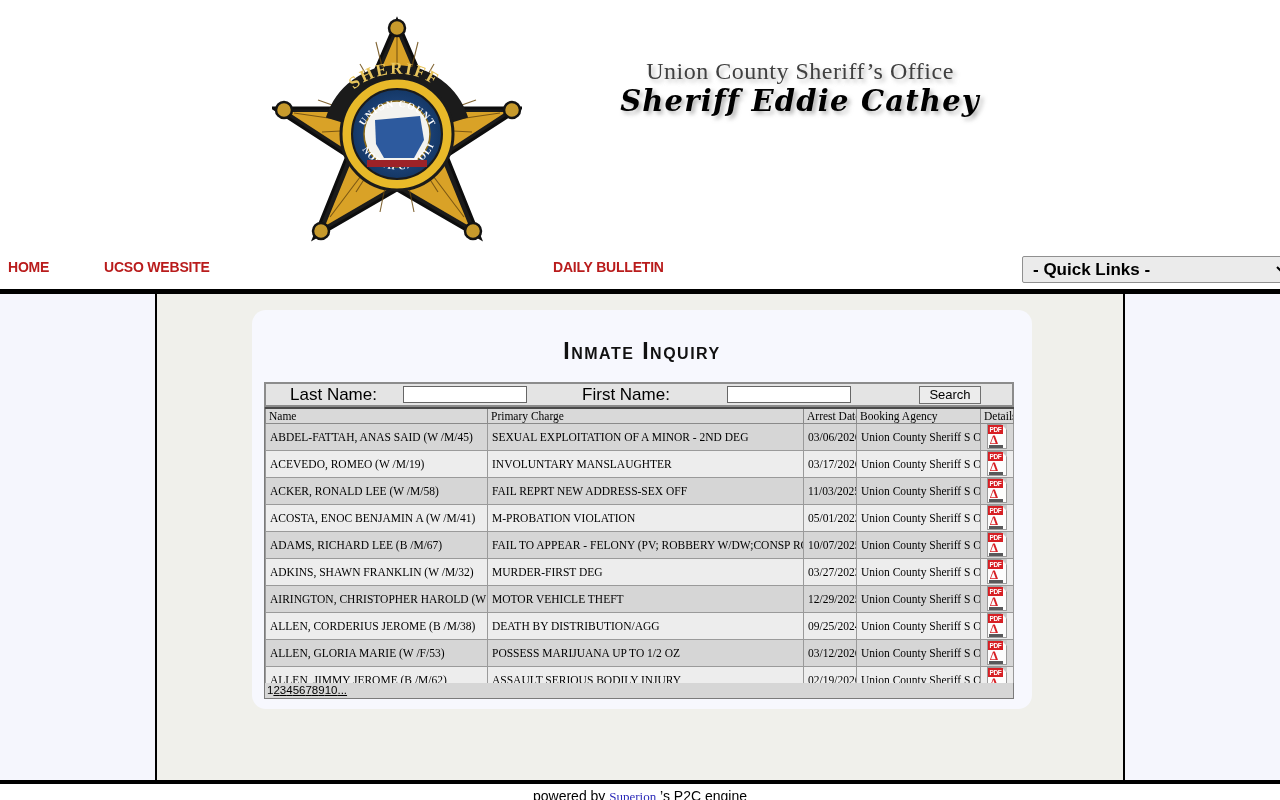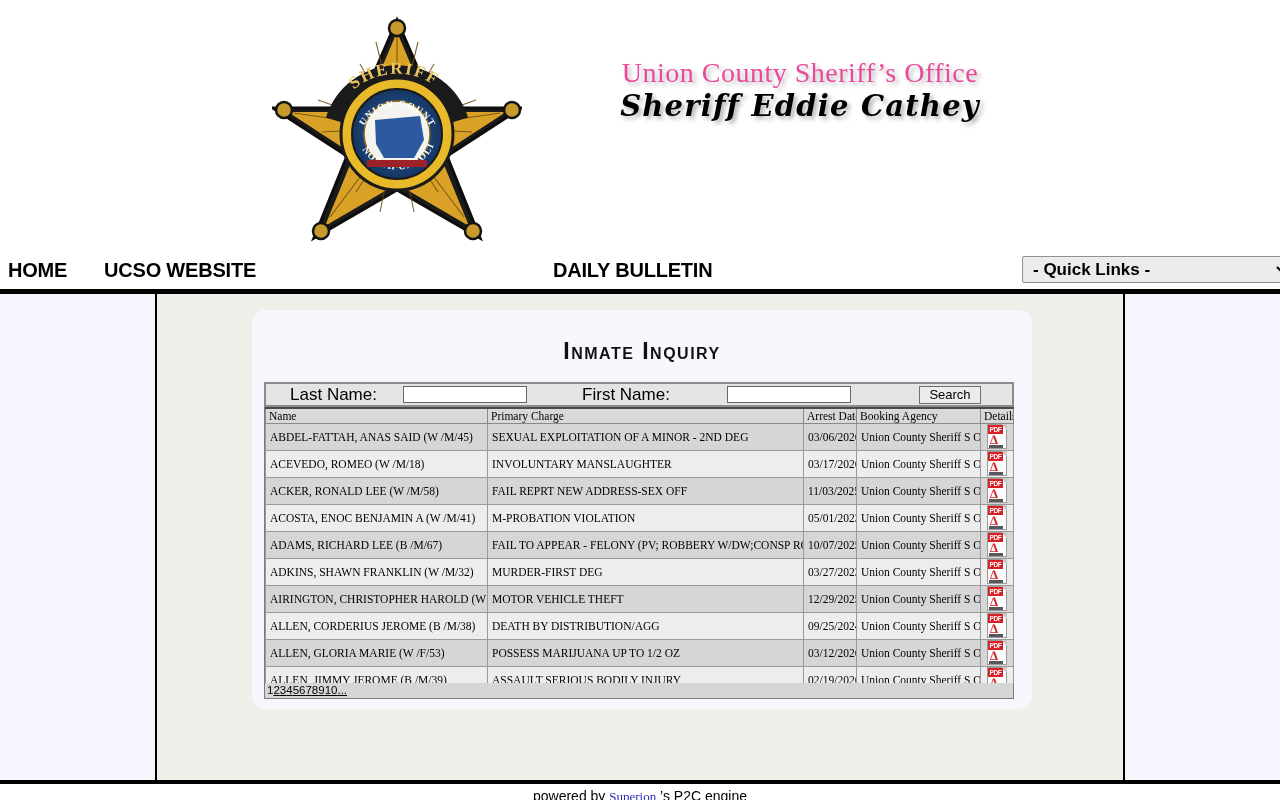--- a/index.html
+++ b/index.html
@@ -23,22 +23,22 @@
     width: 250px; height: 232px;
   }
   #title-block {
     position: absolute;
     left: 530px; top: 58px;
     width: 540px;
     text-align: center;
   }
   #site-title {
     font-family: "Liberation Serif", serif;
-    font-size: 28px;
-    color: #ec4899;
+    font-size: 24px;
+    color: #404040;
     letter-spacing: 0.5px;
     text-shadow: 3px 3px 4px rgba(150,150,150,0.65);
     line-height: 1.1;
     white-space: nowrap;
   }
   #site-subtitle {
     margin-top: 0;
     font-family: "DejaVu Serif", serif;
     font-style: italic;
     font-weight: bold;
@@ -52,23 +52,23 @@
   
   #navbar {
     position: relative;
     width: 1280px; height: 44px;
     background: #ffffff;
     border-bottom: 5px solid #000;
   }
   .nav-link {
     position: absolute;
     top: 9px;
-    font-size: 20px;
-    font-weight: bold;
-    color: #000000;
+    font-size: 14px;
+    font-weight: bold;
+    color: #b91c1c;
     text-decoration: none;
     white-space: nowrap;
     letter-spacing: -0.2px;
   }
   #nav-home { left: 8px; }
   #nav-ucso { left: 104px; }
   #nav-mission { left: 299px; }
   #nav-bulletin { left: 553px; }
 
   #quick-links {
@@ -405,21 +405,21 @@
           </thead>
           <tbody id="results-body">
               <tr>
                 <td>ABDEL-FATTAH, ANAS SAID (W /M/45)</td>
                 <td>SEXUAL EXPLOITATION OF A MINOR - 2ND DEG</td>
                 <td>03/06/2026</td>
                 <td>Union County Sheriff S Office</td>
                 <td class="col-details"><span class="pdf-icon"><span class="pdf-page"></span><span class="pdf-corner"></span><span class="pdf-tab">PDF</span><span class="pdf-a">∆</span><span class="pdf-base"></span></span></td>
               </tr>
               <tr>
-                <td>ACEVEDO, ROMEO (W /M/18)</td>
+                <td>ACEVEDO, ROMEO (W /M/19)</td>
                 <td>INVOLUNTARY MANSLAUGHTER</td>
                 <td>03/17/2026</td>
                 <td>Union County Sheriff S Office</td>
                 <td class="col-details"><span class="pdf-icon"><span class="pdf-page"></span><span class="pdf-corner"></span><span class="pdf-tab">PDF</span><span class="pdf-a">∆</span><span class="pdf-base"></span></span></td>
               </tr>
               <tr>
                 <td>ACKER, RONALD LEE (W /M/58)</td>
                 <td>FAIL REPRT NEW ADDRESS-SEX OFF</td>
                 <td>11/03/2025</td>
                 <td>Union County Sheriff S Office</td>
@@ -461,21 +461,21 @@
                 <td class="col-details"><span class="pdf-icon"><span class="pdf-page"></span><span class="pdf-corner"></span><span class="pdf-tab">PDF</span><span class="pdf-a">∆</span><span class="pdf-base"></span></span></td>
               </tr>
               <tr>
                 <td>ALLEN, GLORIA MARIE (W /F/53)</td>
                 <td>POSSESS MARIJUANA UP TO 1/2 OZ</td>
                 <td>03/12/2026</td>
                 <td>Union County Sheriff S Office</td>
                 <td class="col-details"><span class="pdf-icon"><span class="pdf-page"></span><span class="pdf-corner"></span><span class="pdf-tab">PDF</span><span class="pdf-a">∆</span><span class="pdf-base"></span></span></td>
               </tr>
               <tr>
-                <td>ALLEN, JIMMY JEROME (B /M/39)</td>
+                <td>ALLEN, JIMMY JEROME (B /M/62)</td>
                 <td>ASSAULT SERIOUS BODILY INJURY</td>
                 <td>02/19/2026</td>
                 <td>Union County Sheriff S Office</td>
                 <td class="col-details"><span class="pdf-icon"><span class="pdf-page"></span><span class="pdf-corner"></span><span class="pdf-tab">PDF</span><span class="pdf-a">∆</span><span class="pdf-base"></span></span></td>
               </tr>
             </tbody>
         </table>
       </div>
 
       <div id="pagination"><span class="pg">1</span><a class="pg" href="#">2</a><a class="pg" href="#">3</a><a class="pg" href="#">4</a><a class="pg" href="#">5</a><a class="pg" href="#">6</a><a class="pg" href="#">7</a><a class="pg" href="#">8</a><a class="pg" href="#">9</a><a class="pg" href="#">10</a><a class="pg" href="#">...</a></div>

